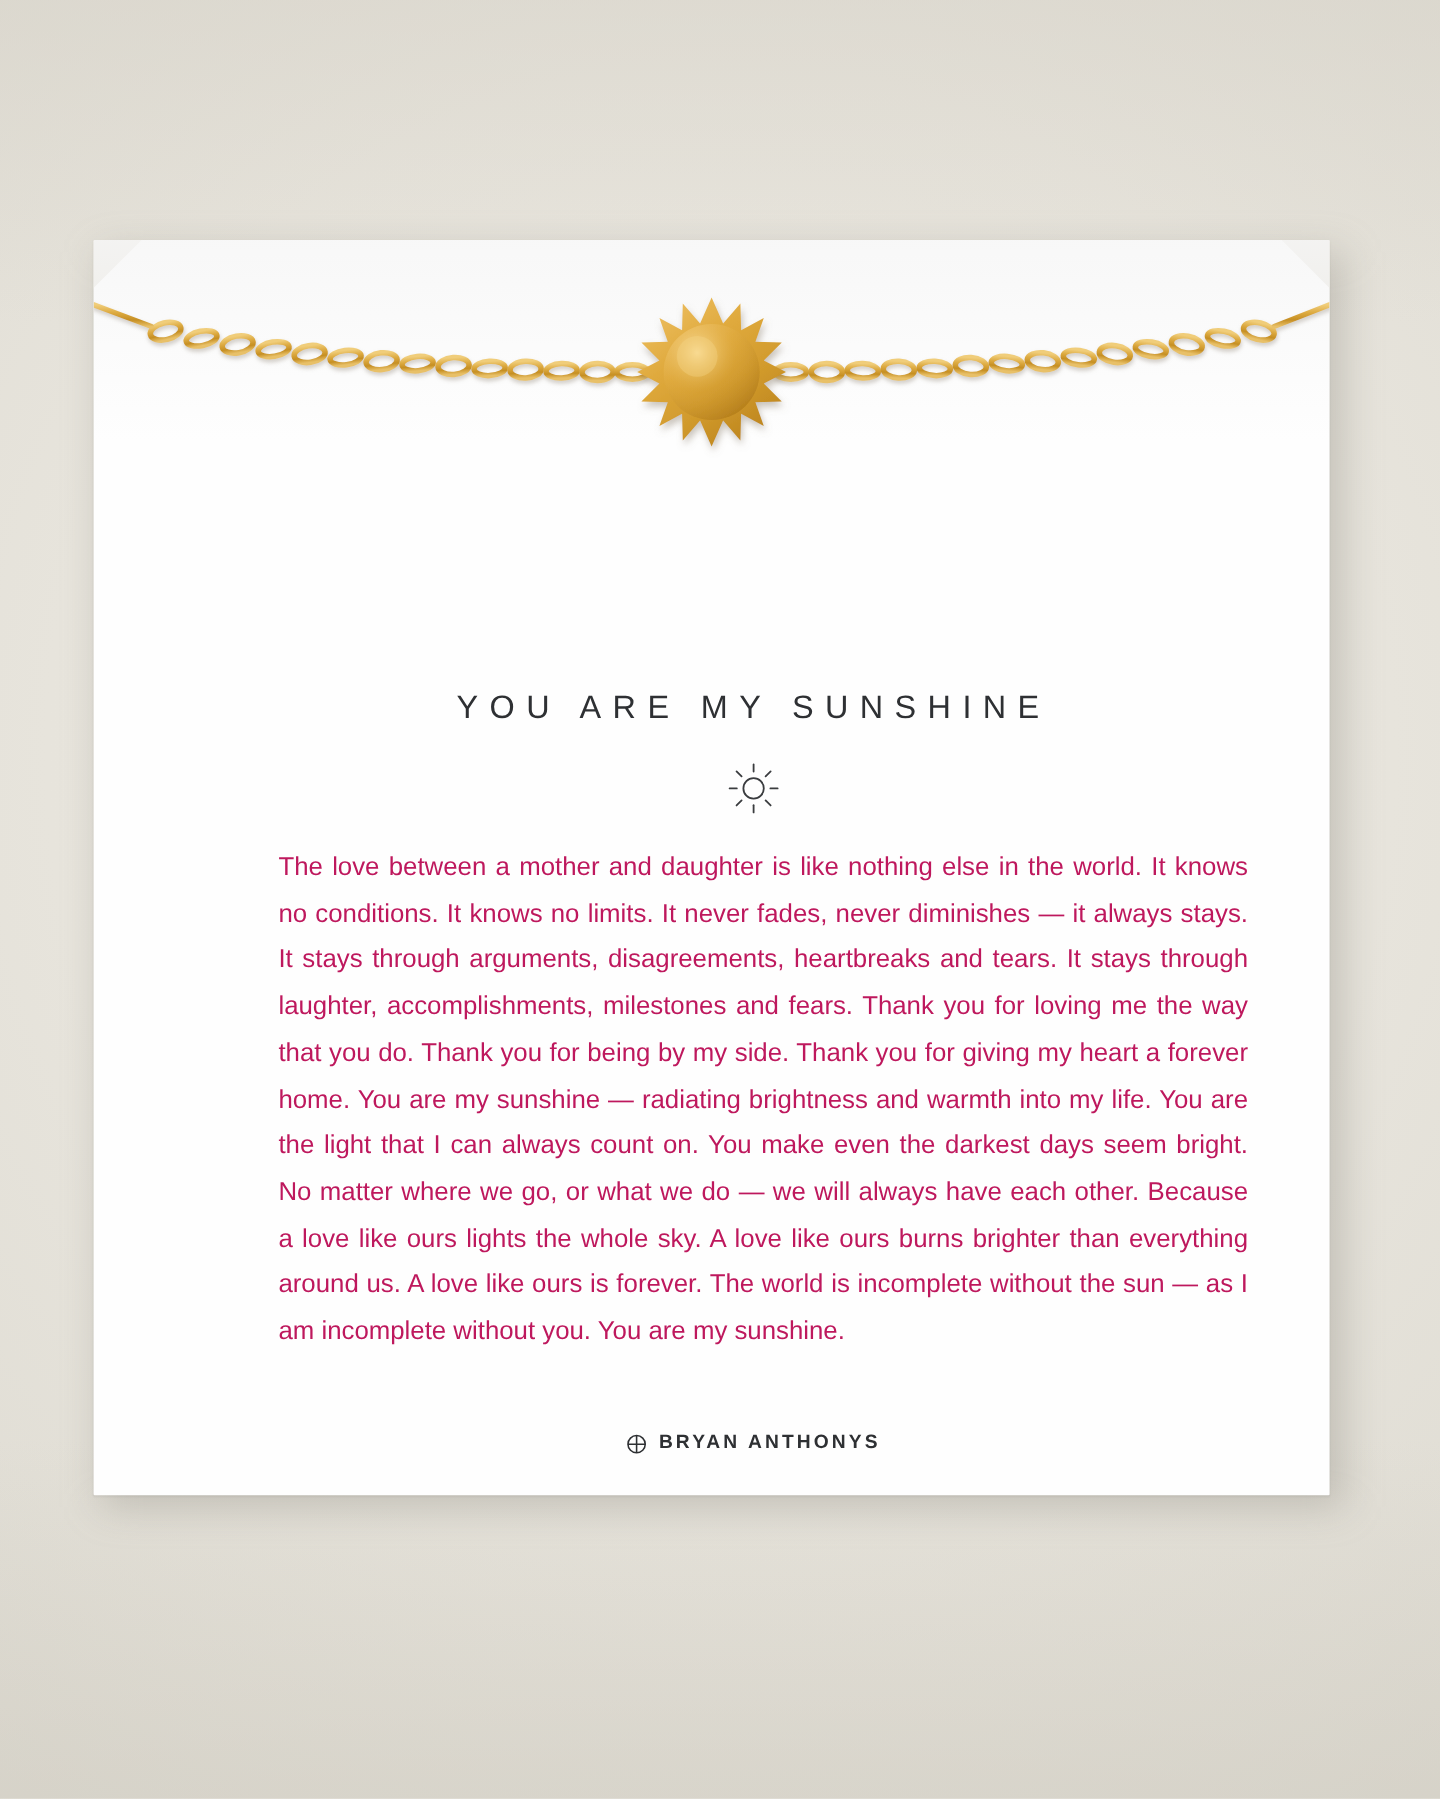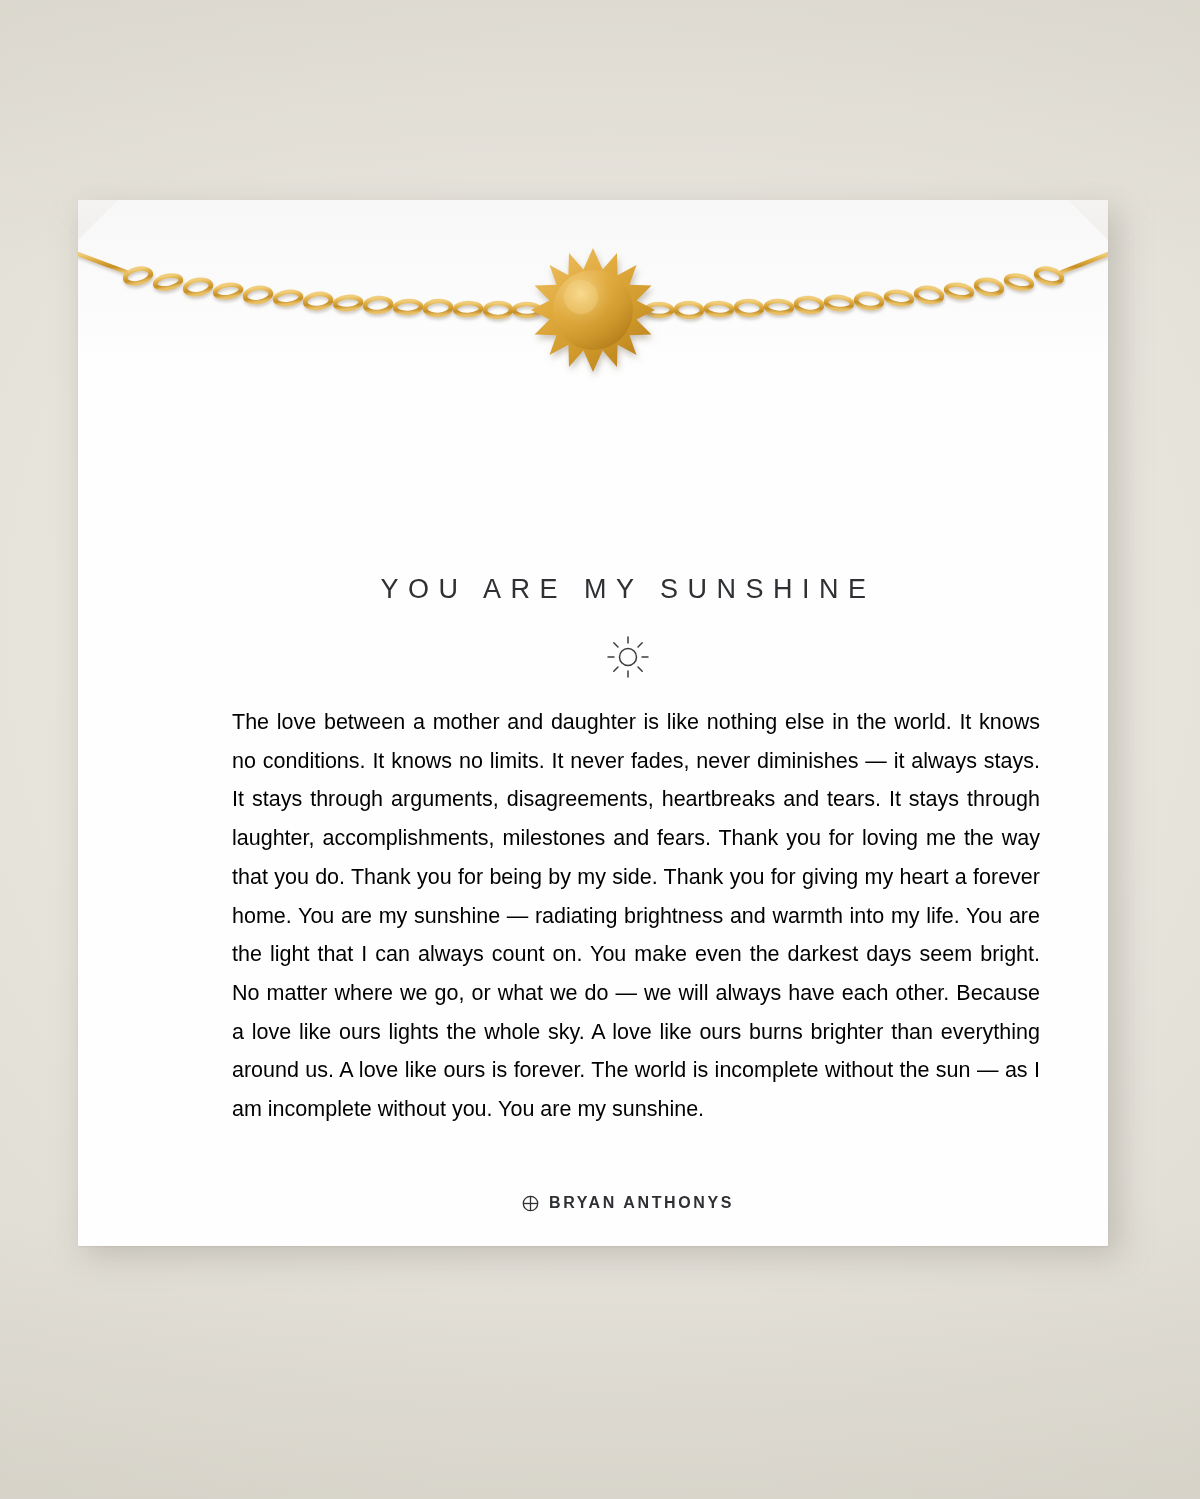--- a/index.html
+++ b/index.html
@@ -115,21 +115,21 @@
     width: 66px;
     height: 52px;
   }
   .paragraph {
     position: absolute;
     left: 119px;
     top: 487px;
     width: 808px;
     font-size: 21.5px;
     line-height: 38.7px;
-    color: #000000;
+    color: #be185d;
     text-align: justify;
     text-justify: inter-word;
     font-weight: 400;
   }
   .brand {
     position: absolute;
     left: 0;
     right: 0;
     top: 978px;
     text-align: center;

